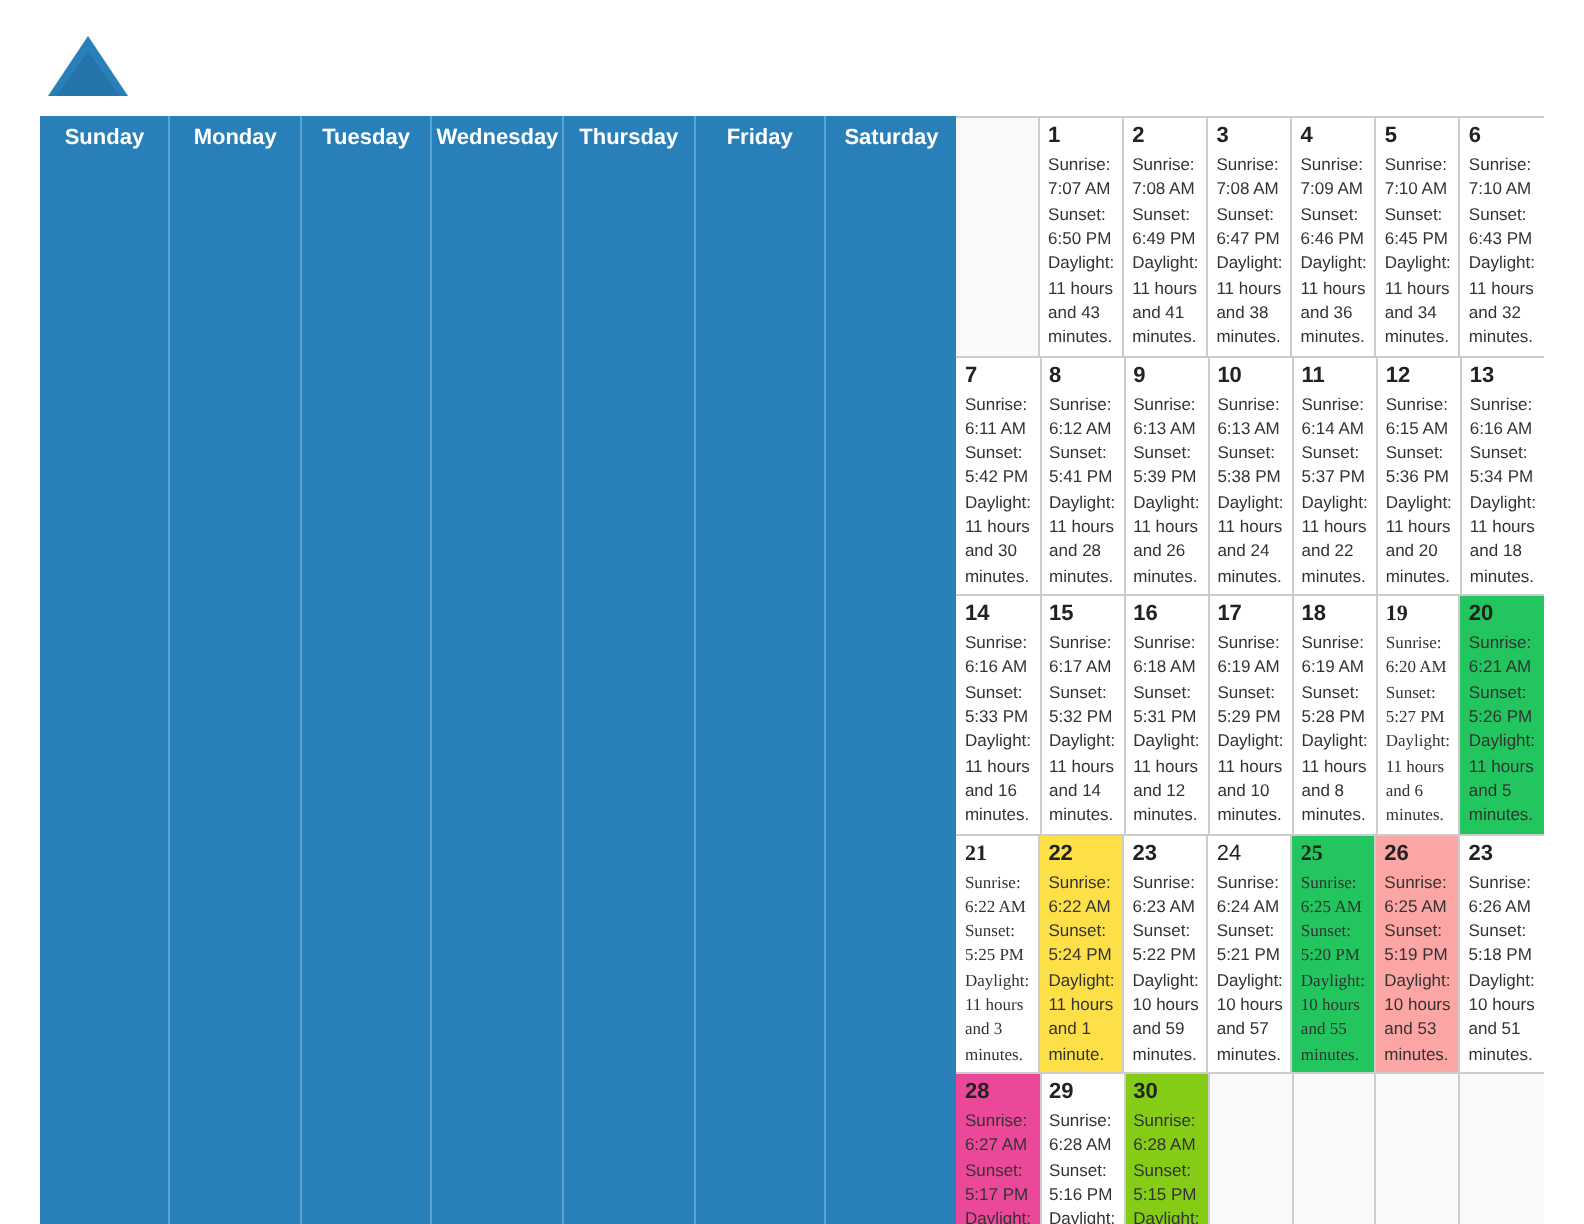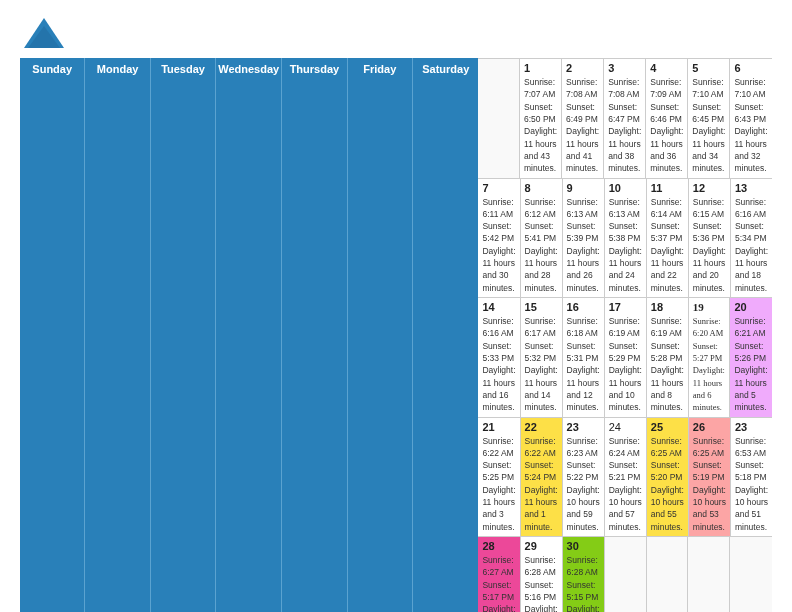--- a/index.html
+++ b/index.html
@@ -230,29 +230,29 @@
             <div style="font-size: 8.5px; color: rgb(51, 51, 51); line-height: 1.45; white-space: pre-line;">Sunrise: 6:19 AM
 Sunset: 5:28 PM
 Daylight: 11 hours and 8 minutes.</div>
           </div>
           <div style="border-right: 1px solid rgb(204, 204, 204); padding: 3px 4px; vertical-align: top; background-color: rgb(255, 255, 255); font-family: Liberation Serif, serif;">
             <span style="font-weight: bold; font-size: 11px; color: rgb(34, 34, 34); display: block; margin-bottom: 2px;">19</span>
             <div style="font-size: 8.5px; color: rgb(51, 51, 51); line-height: 1.45; white-space: pre-line;">Sunrise: 6:20 AM
 Sunset: 5:27 PM
 Daylight: 11 hours and 6 minutes.</div>
           </div>
-          <div style="border-right: none; padding: 3px 4px; vertical-align: top; background-color: #f0abfc;">
+          <div style="border-right: none; padding: 3px 4px; vertical-align: top; background-color: #22c55e;">
             <span style="font-weight: bold; font-size: 11px; color: rgb(34, 34, 34); display: block; margin-bottom: 2px;">20</span>
             <div style="font-size: 8.5px; color: rgb(51, 51, 51); line-height: 1.45; white-space: pre-line;">Sunrise: 6:21 AM
 Sunset: 5:26 PM
 Daylight: 11 hours and 5 minutes.</div>
           </div>
         </div>
         <div style="display: grid; grid-template-columns: repeat(7, 1fr); flex: 1 1 0%; border-top: 1px solid rgb(204, 204, 204);">
-          <div style="border-right: 1px solid rgb(204, 204, 204); padding: 3px 4px; vertical-align: top; background-color: rgb(255, 255, 255);">
+          <div style="border-right: 1px solid rgb(204, 204, 204); padding: 3px 4px; vertical-align: top; background-color: rgb(255, 255, 255); font-family: Liberation Serif, serif;">
             <span style="font-weight: bold; font-size: 11px; color: rgb(34, 34, 34); display: block; margin-bottom: 2px;">21</span>
             <div style="font-size: 8.5px; color: rgb(51, 51, 51); line-height: 1.45; white-space: pre-line;">Sunrise: 6:22 AM
 Sunset: 5:25 PM
 Daylight: 11 hours and 3 minutes.</div>
           </div>
           <div style="border-right: 1px solid rgb(204, 204, 204); padding: 3px 4px; vertical-align: top; background-color: #fde047;">
             <span style="font-weight: bold; font-size: 11px; color: rgb(34, 34, 34); display: block; margin-bottom: 2px;">22</span>
             <div style="font-size: 8.5px; color: rgb(51, 51, 51); line-height: 1.45; white-space: pre-line;">Sunrise: 6:22 AM
 Sunset: 5:24 PM
 Daylight: 11 hours and 1 minute.</div>
@@ -262,35 +262,35 @@
             <div style="font-size: 8.5px; color: rgb(51, 51, 51); line-height: 1.45; white-space: pre-line;">Sunrise: 6:23 AM
 Sunset: 5:22 PM
 Daylight: 10 hours and 59 minutes.</div>
           </div>
           <div style="border-right: 1px solid rgb(204, 204, 204); padding: 3px 4px; vertical-align: top; background-color: rgb(255, 255, 255);">
             <span style="font-weight: normal; font-size: 11px; color: rgb(34, 34, 34); display: block; margin-bottom: 2px;">24</span>
             <div style="font-size: 8.5px; color: rgb(51, 51, 51); line-height: 1.45; white-space: pre-line;">Sunrise: 6:24 AM
 Sunset: 5:21 PM
 Daylight: 10 hours and 57 minutes.</div>
           </div>
-          <div style="border-right: 1px solid rgb(204, 204, 204); padding: 3px 4px; vertical-align: top; background-color: #fde047;">
+          <div style="border-right: 1px solid rgb(204, 204, 204); padding: 3px 4px; vertical-align: top; background-color: #22c55e; font-family: Liberation Serif, serif;">
             <span style="font-weight: bold; font-size: 11px; color: rgb(34, 34, 34); display: block; margin-bottom: 2px;">25</span>
             <div style="font-size: 8.5px; color: rgb(51, 51, 51); line-height: 1.45; white-space: pre-line;">Sunrise: 6:25 AM
 Sunset: 5:20 PM
 Daylight: 10 hours and 55 minutes.</div>
           </div>
           <div style="border-right: 1px solid rgb(204, 204, 204); padding: 3px 4px; vertical-align: top; background-color: #fca5a5;">
             <span style="font-weight: bold; font-size: 11px; color: rgb(34, 34, 34); display: block; margin-bottom: 2px;">26</span>
             <div style="font-size: 8.5px; color: rgb(51, 51, 51); line-height: 1.45; white-space: pre-line;">Sunrise: 6:25 AM
 Sunset: 5:19 PM
 Daylight: 10 hours and 53 minutes.</div>
           </div>
           <div style="border-right: none; padding: 3px 4px; vertical-align: top; background-color: rgb(255, 255, 255);">
             <span style="font-weight: bold; font-size: 11px; color: rgb(34, 34, 34); display: block; margin-bottom: 2px;">23</span>
-            <div style="font-size: 8.5px; color: rgb(51, 51, 51); line-height: 1.45; white-space: pre-line;">Sunrise: 6:53 AM
+            <div style="font-size: 8.5px; color: rgb(51, 51, 51); line-height: 1.45; white-space: pre-line;">Sunrise: 6:26 AM
 Sunset: 5:18 PM
 Daylight: 10 hours and 51 minutes.</div>
           </div>
         </div>
         <div style="display: grid; grid-template-columns: repeat(7, 1fr); flex: 1 1 0%; border-top: 1px solid rgb(204, 204, 204);">
           <div style="border-right: 1px solid rgb(204, 204, 204); padding: 3px 4px; vertical-align: top; background-color: #ec4899;">
             <span style="font-weight: bold; font-size: 11px; color: rgb(34, 34, 34); display: block; margin-bottom: 2px;">28</span>
             <div style="font-size: 8.5px; color: rgb(51, 51, 51); line-height: 1.45; white-space: pre-line;">Sunrise: 6:27 AM
 Sunset: 5:17 PM
 Daylight: 10 hours and 50 minutes.</div>

